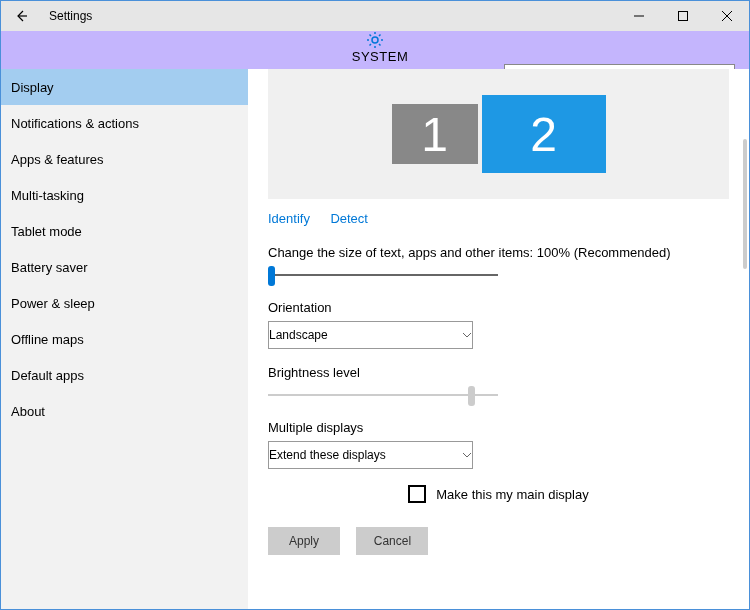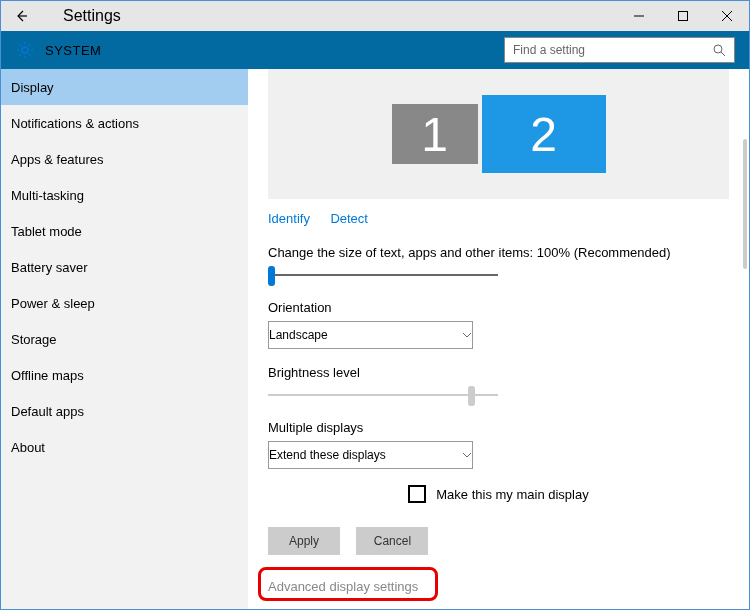--- a/index.html
+++ b/index.html
@@ -1,24 +1,24 @@
 <!DOCTYPE html>
 <html><head>
 <meta charset="utf-8">
 <style>
   * { box-sizing: border-box; margin: 0; padding: 0; font-family: "Segoe UI", Tahoma, sans-serif; }
   body { width: 750px; height: 610px; background: #fff; overflow: hidden; border: 1px solid #4a90d9; position: relative; }
   
   .titlebar { height: 30px; background: #e6e6e6; display: flex; align-items: center; padding: 0 0 0 8px; }
   .titlebar .back { width: 24px; height: 24px; display: flex; align-items: center; justify-content: center; cursor: pointer; }
-  .titlebar .title { margin-left: 30px; font-size: 16px; color: #000; }
+  .titlebar .title { margin-left: 16px; font-size: 12px; color: #000; }
   .titlebar .win-controls { margin-left: auto; display: flex; }
   .titlebar .win-controls div { width: 44px; height: 30px; display: flex; align-items: center; justify-content: center; cursor: pointer; }
   
-  .header { height: 38px; background: #0369a1; display: flex; align-items: center; padding: 0 14px; }
+  .header { height: 38px; background: #c4b5fd; display: flex; align-items: center; padding: 0 14px; flex-direction: column; }
   .header .gear { width: 20px; height: 20px; display: flex; align-items: center; justify-content: center; }
   .header .section { margin-left: 10px; font-size: 13px; font-weight: 400; letter-spacing: 0.5px; color: #000; }
   .header .search { margin-left: auto; width: 231px; height: 26px; border: 1px solid #888; background: #fff; display: flex; align-items: center; padding: 4px 8px; font-size: 12px; color: #666; justify-content: space-between; }
   .header .search span:last-child { margin-left: auto; font-size: 13px; color: #555; }
   
   .content { display: flex; height: calc(100% - 68px); }
   
   .sidebar { width: 247px; background: #f2f2f2; padding-top: 0; overflow-y: auto; }
   .sidebar .item { height: 36px; display: flex; align-items: center; padding-left: 10px; font-size: 13px; color: #000; cursor: pointer; }
   .sidebar .item.selected { background: #a3cdf0; }
@@ -125,23 +125,20 @@
         <span>Multi-tasking</span>
       </div>
     <div class="item">
         <span>Tablet mode</span>
       </div>
     <div class="item">
         <span>Battery saver</span>
       </div>
     <div class="item">
         <span>Power &amp; sleep</span>
-      </div>
-    <div class="item">
-        <span>Storage</span>
       </div>
     <div class="item">
         <span>Offline maps</span>
       </div>
     <div class="item">
         <span>Default apps</span>
       </div>
     <div class="item">
         <span>About</span>
       </div>
@@ -203,19 +200,15 @@
       <div class="checkbox-row">
         <div class="checkbox"></div>
         <span class="checkbox-label">Make this my main display</span>
       </div>
       
       <div class="buttons">
         <span class="btn">Apply</span>
         <span class="btn">Cancel</span>
       </div>
       
-      <div style="position:relative; display:inline-block;">
-        <span class="adv-link">Advanced display settings</span>
-        <div class="highlight-box" style="left:-10px; top:-10px; width:180px; height:34px;"></div>
-      </div>
     </div>
   </div>
 </div>
 
 </body></html>

